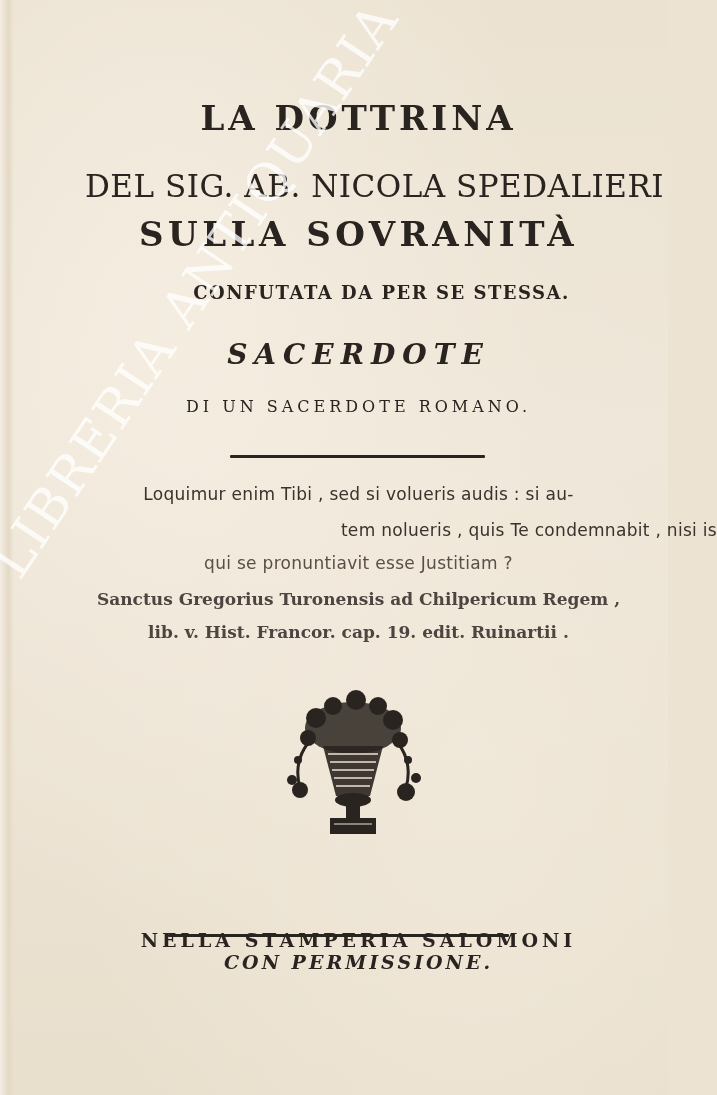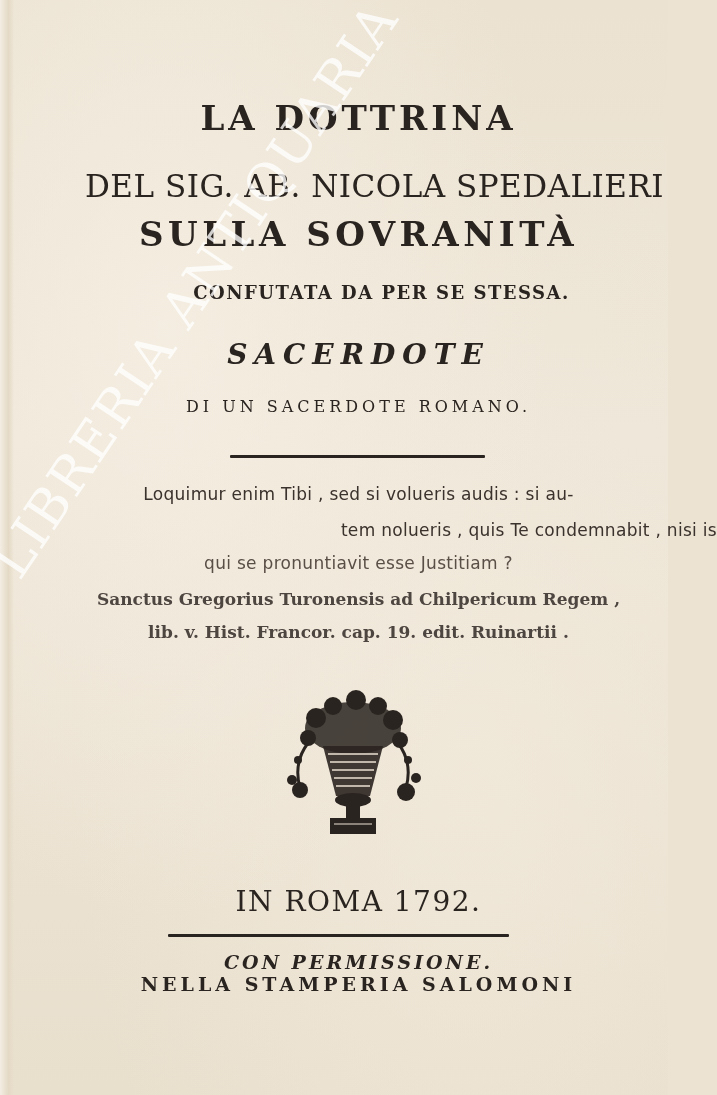--- a/index.html
+++ b/index.html
@@ -44,21 +44,21 @@
     .q1 { top: 484px; }
     .q2 { top: 520px; text-align: right; }
     .q3 { top: 553px; color: #5a4f47; }
     .cite { font-size: 17px; font-weight: bold; color: #4d4540; font-family: "DejaVu Serif", serif; }
     .c1 { top: 589px; }
     .c2 { top: 622px; }
     .vignette {
       position: absolute; left: 278px; top: 688px; width: 150px; height: 160px;
     }
     .imprint { top: 885px; font-size: 28px; letter-spacing: 1.5px; }
-    .printer { top: 973px; font-size: 19px; letter-spacing: 4px; font-weight: bold; }
+    .printer { top: 929px; font-size: 19px; letter-spacing: 4px; font-weight: bold; }
     .perm { top: 951px; font-size: 19px; letter-spacing: 3px; font-style: italic; font-weight: bold; }
     .watermark {
       position: absolute;
       left: -20px; top: 555px;
       transform: rotate(-56deg);
       transform-origin: left top;
       font-family: "DejaVu Serif", "Liberation Serif", serif;
       font-size: 52px;
       letter-spacing: 2px;
       color: rgba(255,255,255,0.78);
@@ -116,21 +116,20 @@
         <path d="M56 90 L94 90" stroke="#ece3d3" stroke-width="1.5"></path>
         <path d="M58 98 L92 98" stroke="#ece3d3" stroke-width="1.5"></path>
         <ellipse cx="75" cy="112" rx="18" ry="7"></ellipse>
         <rect x="68" y="116" width="14" height="14"></rect>
         <rect x="52" y="130" width="46" height="16"></rect>
         <path d="M56 136 L94 136" stroke="#ece3d3" stroke-width="1"></path>
       </g>
     </svg>
   </div>
 
-  <div class="line imprint">IN ROMA 1792.</div>
 
   <div class="rule rule2"></div>
 
   <div class="line printer">NELLA STAMPERIA SALOMONI</div>
   <div class="line perm">CON PERMISSIONE.</div>
 
   <div class="watermark">LIBRERIA ANTIQUARIA GIULIO CESARE ROMA</div>
 </div>
 
 </body></html>

